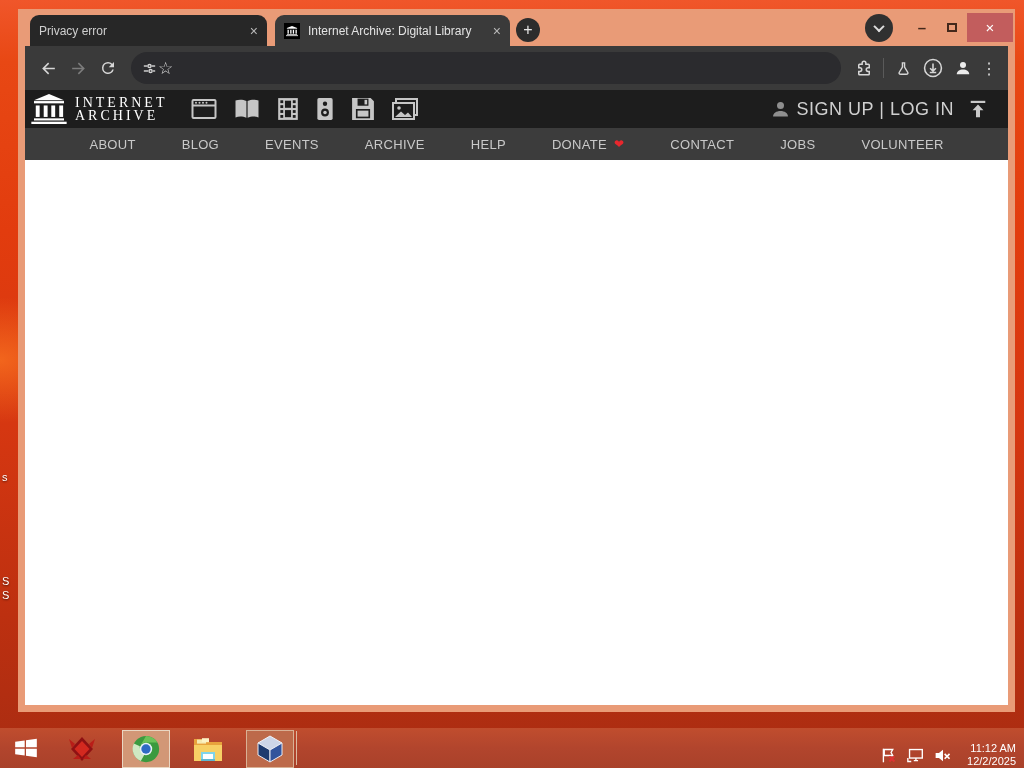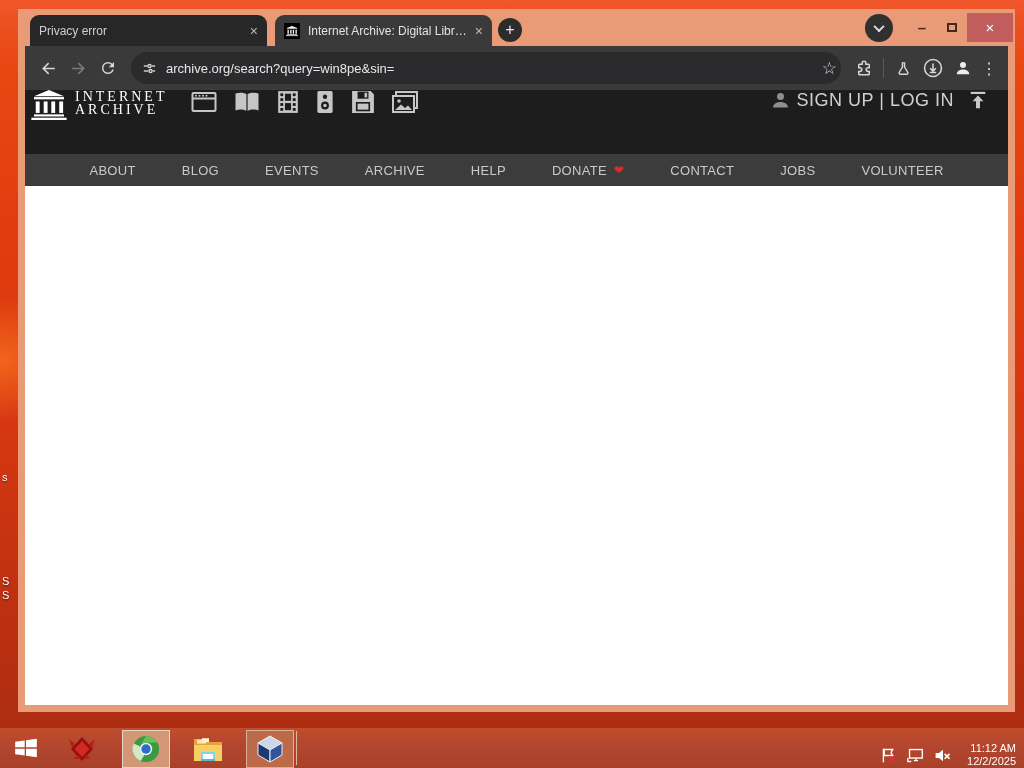--- a/index.html
+++ b/index.html
@@ -12,21 +12,21 @@
       linear-gradient(180deg,#f0562a 0%,#e84814 8%,#e23c0e 30%,#d63711 55%,#bd3010 80%,#a82c12 100%);
   }
   
   .frag{position:absolute;color:#fff;font-size:11px;text-shadow:0 1px 2px rgba(0,0,0,.6);}
   
   .window{position:absolute;left:18px;top:9px;width:997px;height:703px;
     background:#e99b77;display:flex;flex-direction:column;}
   .tabstrip{height:37px;position:relative;display:flex;align-items:flex-end;padding-left:12px;flex:none;}
   .tab{height:31px;border-radius:9px 9px 0 0;display:flex;align-items:center;padding:0 9px;font-size:12px;}
   .tab-inactive{width:237px;background:#272727;color:#cfcfcf;margin-right:8px;}
-  .tab-active{width:217px;background:#3a3a3a;color:#e3e3e3;}
+  .tab-active{width:235px;background:#3a3a3a;color:#e3e3e3;}
   .tab-title{flex:1;white-space:nowrap;overflow:hidden;text-overflow:ellipsis;}
   .tab-close{color:#b9b9b9;font-size:14px;margin-left:6px;cursor:default;}
   .favicon{width:16px;height:16px;background:#000;margin-right:8px;display:flex;align-items:center;justify-content:center;flex:none;}
   .newtab{width:24px;height:24px;border-radius:50%;background:#2c2c2c;color:#e8e8e8;
     display:flex;align-items:center;justify-content:center;font-size:16px;margin:0 0 4px 6px;}
   .winctrl{position:absolute;top:3px;display:flex;align-items:center;height:31px;}
   .tabsearch{width:28px;height:28px;border-radius:50%;background:#303030;display:flex;align-items:center;justify-content:center;}
   .chev{width:8px;height:8px;border-right:2px solid #ddd;border-bottom:2px solid #ddd;transform:rotate(45deg) translate(-1px,-1px);}
   .wc-min{width:30px;text-align:center;color:#43281b;font-size:15px;font-weight:bold;}
   .wc-max{width:30px;display:flex;justify-content:center;}
@@ -37,21 +37,21 @@
   .toolbar{height:44px;background:#3a3a3a;display:flex;align-items:center;padding:0 8px;flex:none;}
   .tbtn{width:30px;height:30px;display:flex;align-items:center;justify-content:center;flex:none;}
   .omnibox{flex:1;height:32px;background:#2b2b2e;border-radius:16px;display:flex;align-items:center;
     padding:0 4px 0 10px;margin:0 8px;min-width:0;}
   .url{color:#e8e8e8;font-size:13px;flex:1;white-space:nowrap;overflow:hidden;margin-left:8px;}
   .star{color:#d6d6d6;font-size:17px;}
   .sep{width:1px;height:20px;background:#5a5a5a;margin:0 4px;}
   .kebab{color:#d6d6d6;font-size:16px;letter-spacing:0;}
   
   .page{flex:1;background:#fff;display:flex;flex-direction:column;min-height:0;}
-  .ia-header{height:64px;background:#1d1d1d;display:flex;align-items:flex-start;padding:0 20px 0 6px;flex:none;}
+  .ia-header{height:38px;background:#1d1d1d;display:flex;align-items:center;padding:0 20px 0 6px;flex:none;}
   .wordmark{font-family:"Liberation Serif",serif;color:#fff;font-size:14px;letter-spacing:3px;
     line-height:13px;margin:0 16px 0 8px;white-space:nowrap;}
   .media-icons{display:flex;align-items:center;gap:17px;margin-left:8px;}
   .spacer{flex:1;}
   .auth{color:#d0d0d0;font-size:18px;letter-spacing:.5px;margin:0 14px 0 6px;white-space:nowrap;}
   .searchbox{width:134px;height:28px;background:#fff;border-radius:4px;display:flex;align-items:center;
     padding:0 6px;margin-left:22px;}
   .searchbox input{border:0;outline:0;width:100px;font-size:14px;color:#333;font-family:"Liberation Sans",sans-serif;background:transparent;}
   .searchbox input::placeholder{color:#9e9e9e;}
   .ia-nav{height:32px;background:#3c3c3c;display:flex;align-items:center;justify-content:center;flex:none;}
@@ -138,21 +138,20 @@
           <svg width="17" height="17" viewBox="0 0 24 24">
             <g stroke="#d6d6d6" stroke-width="2" fill="none">
               <line x1="4" y1="8.5" x2="9" y2="8.5"></line>
                 <circle cx="12" cy="8.5" r="2.2"></circle>
                 <line x1="15" y1="8.5" x2="20" y2="8.5"></line>
               <line x1="4" y1="15.5" x2="10" y2="15.5"></line>
                 <circle cx="13.5" cy="15.5" r="2.2"></circle>
                 <line x1="17" y1="15.5" x2="20" y2="15.5"></line>
             </g>
             </svg>
-          <span class="url">archive.org/search?query=win8pe&amp;sin=</span>
           <span class="star">☆</span>
         </div>
 
         <div class="tbtn">
           <svg width="18" height="18" viewBox="0 0 24 24" fill="none" stroke="#d6d6d6" stroke-width="2">
             <path d="M9.5 7V5.5a2.5 2.5 0 0 1 5 0V7H18a1 1 0 0 1 1 1v3.5h-1.5a2.5 2.5 0 0 0 0 5H19V20a1 1 0 0 1-1 1H6a1 1 0 0 1-1-1v-3.5h1.5a2.5 2.5 0 0 0 0-5H5V8a1 1 0 0 1 1-1z"></path>
             </svg>
         </div>
         <div class="sep"></div>
         <div class="tbtn">

